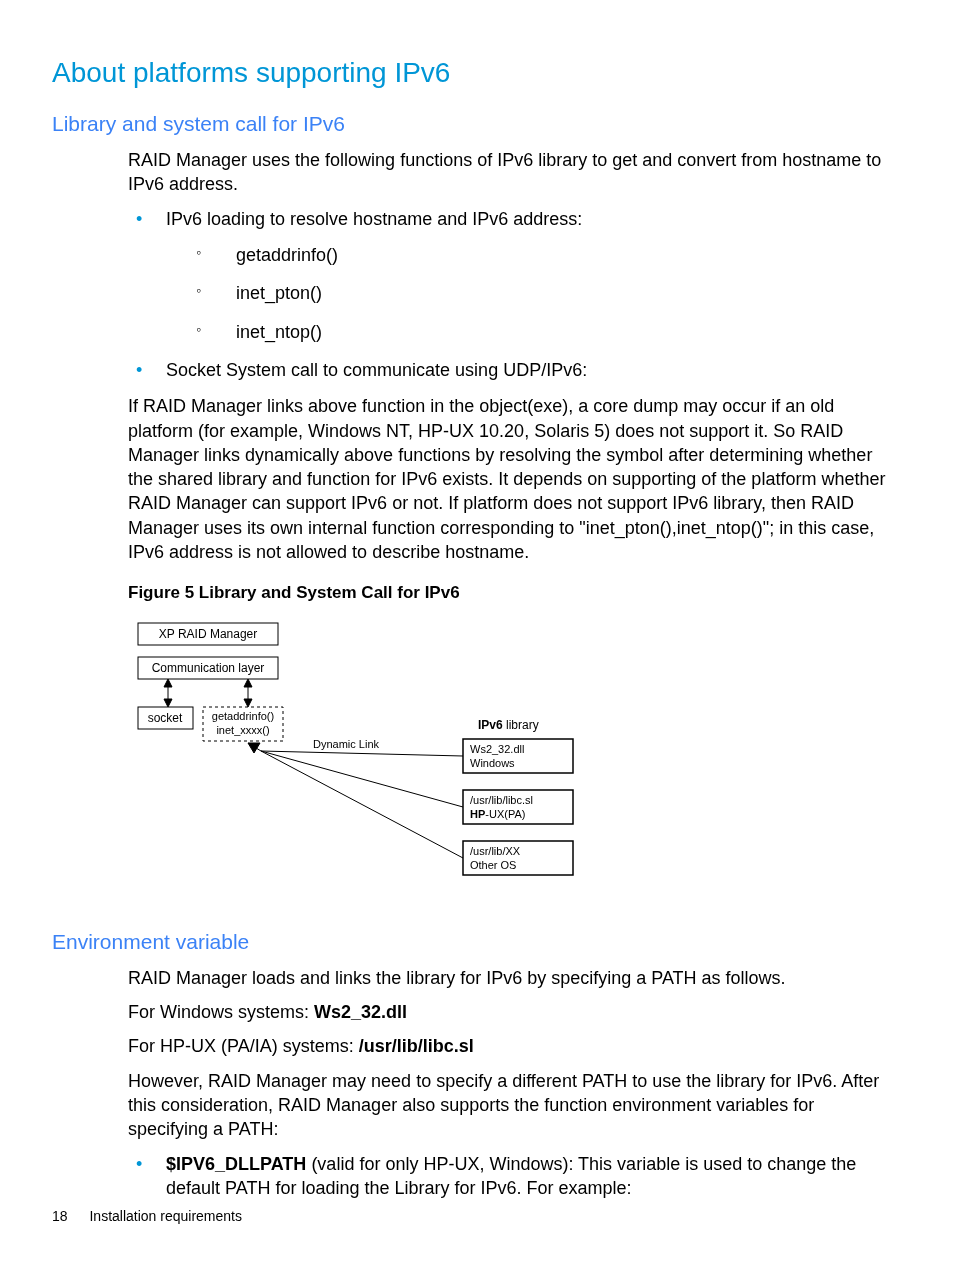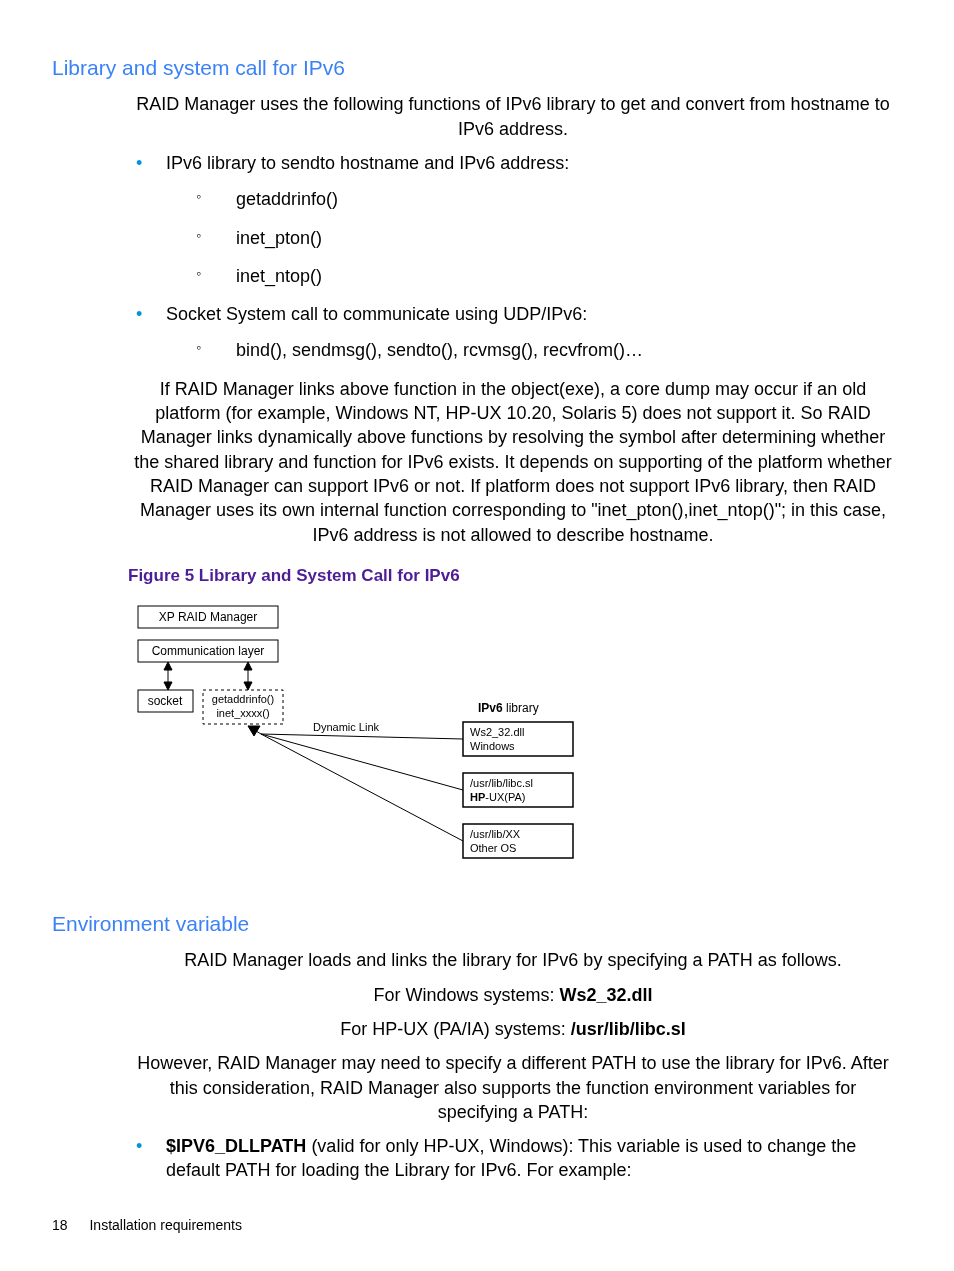--- a/index.html
+++ b/index.html
@@ -29,21 +29,20 @@
     font-size: 21px;
     font-weight: 300;
     margin: 0 0 10px 0;
   }
   .body-block {
     margin-left: 76px;
     margin-right: 8px;
   }
   .para {
     margin: 0 0 10px 0;
-    text-align: center;
   }
   ul.bullets {
     list-style: none;
     margin: 0 0 10px 0;
     padding: 0;
   }
   ul.bullets > li {
     position: relative;
     padding-left: 38px;
     margin-bottom: 10px;
@@ -69,60 +68,60 @@
   ul.circles > li::before {
     content: "◦";
     color: #000;
     position: absolute;
     left: 30px;
     top: 0;
     font-size: 14px;
   }
   .bold { font-weight: 700; }
   .figure-caption {
-    color: #4c1d95;
+    color: #000000;
     font-weight: 700;
     font-size: 17px;
     margin: 18px 0 12px 0;
   }
   .figure {
     margin: 0 0 24px 0;
   }
   .footer {
     position: absolute;
     left: 52px;
-    bottom: 36px;
+    bottom: 45px;
     font-size: 14px;
   }
   .footer .pnum { margin-right: 18px; }
   svg text { font-family: Arial, Helvetica, sans-serif; }
 </style>
 </head>
 <body>
 
 <div class="page">
+  <h1 class="h1">About platforms supporting IPv6</h1>
 
   <h2 class="h2">Library and system call for IPv6</h2>
 
   <div class="body-block">
     <p class="para">RAID Manager uses the following functions of IPv6 library to get and convert from hostname to IPv6 address.</p>
 
     <ul class="bullets">
       <li>
-        <span>IPv6 library to sendto hostname and IPv6 address:</span>
+        <span>IPv6 loading to resolve hostname and IPv6 address:</span>
         <ul class="circles">
           <li>getaddrinfo()</li>
           <li>inet_pton()</li>
           <li>inet_ntop()</li>
         </ul>
       </li>
       <li>
         <span>Socket System call to communicate using UDP/IPv6:</span>
         <ul class="circles">
-          <li>bind(), sendmsg(), sendto(), rcvmsg(), recvfrom()…</li>
         </ul>
       </li>
     </ul>
 
     <p class="para">If RAID Manager links above function in the object(exe), a core dump may occur if an old platform (for example, Windows NT, HP-UX 10.20, Solaris 5) does not support it. So RAID Manager links dynamically above functions by resolving the symbol after determining whether the shared library and function for IPv6 exists. It depends on supporting of the platform whether RAID Manager can support IPv6 or not. If platform does not support IPv6 library, then RAID Manager uses its own internal function corresponding to "inet_pton(),inet_ntop()"; in this case, IPv6 address is not allowed to describe hostname.</p>
 
     <div class="figure-caption">Figure 5 Library and System Call for IPv6</div>
 
     <div class="figure">
       <svg width="480" height="280" viewBox="0 0 480 280">

